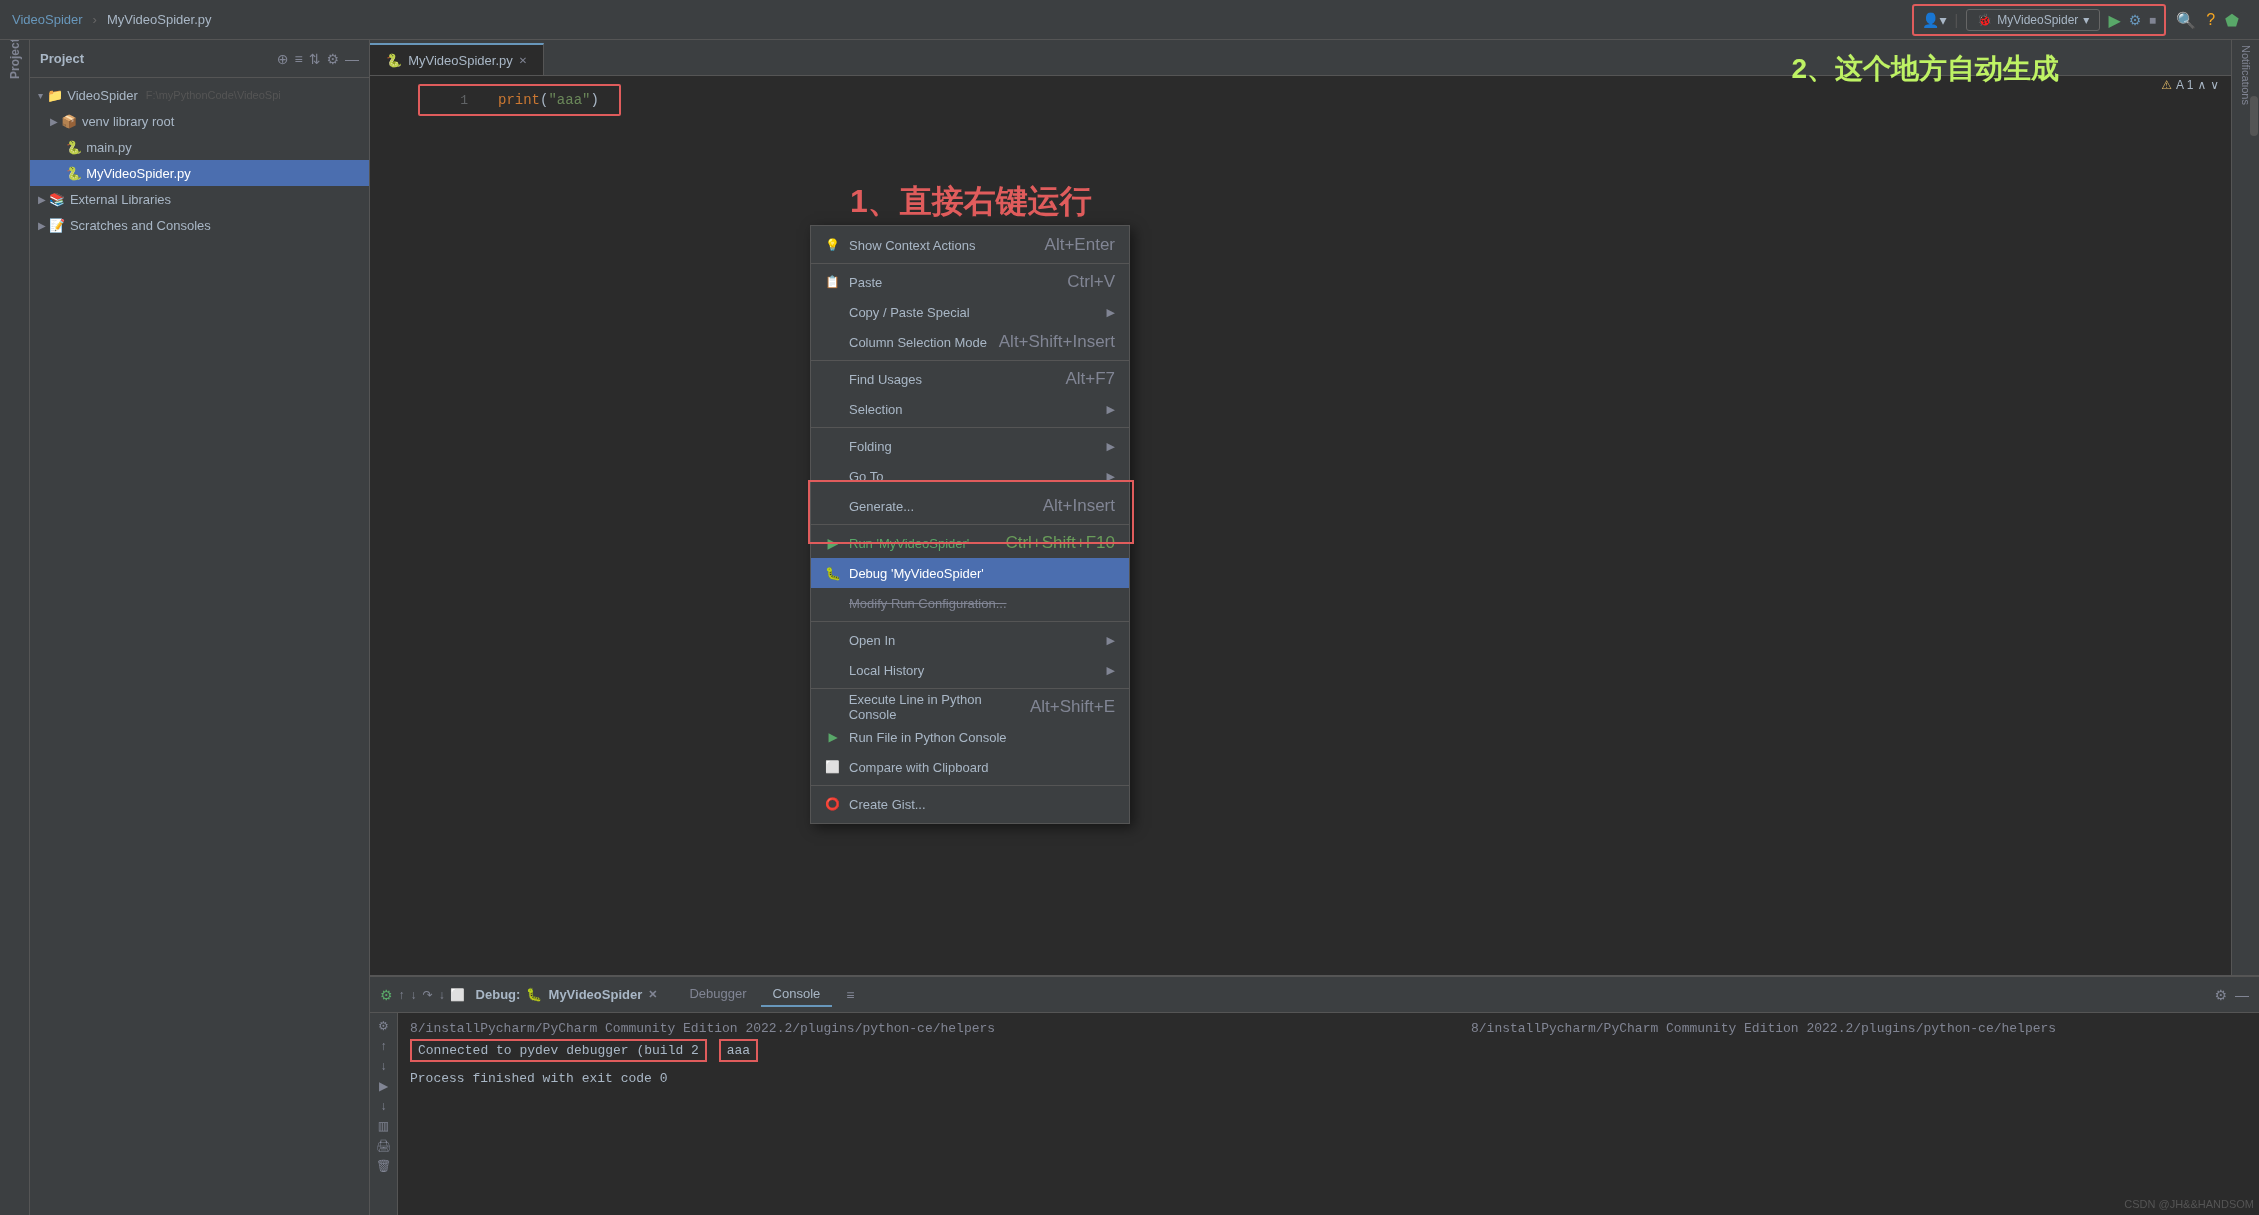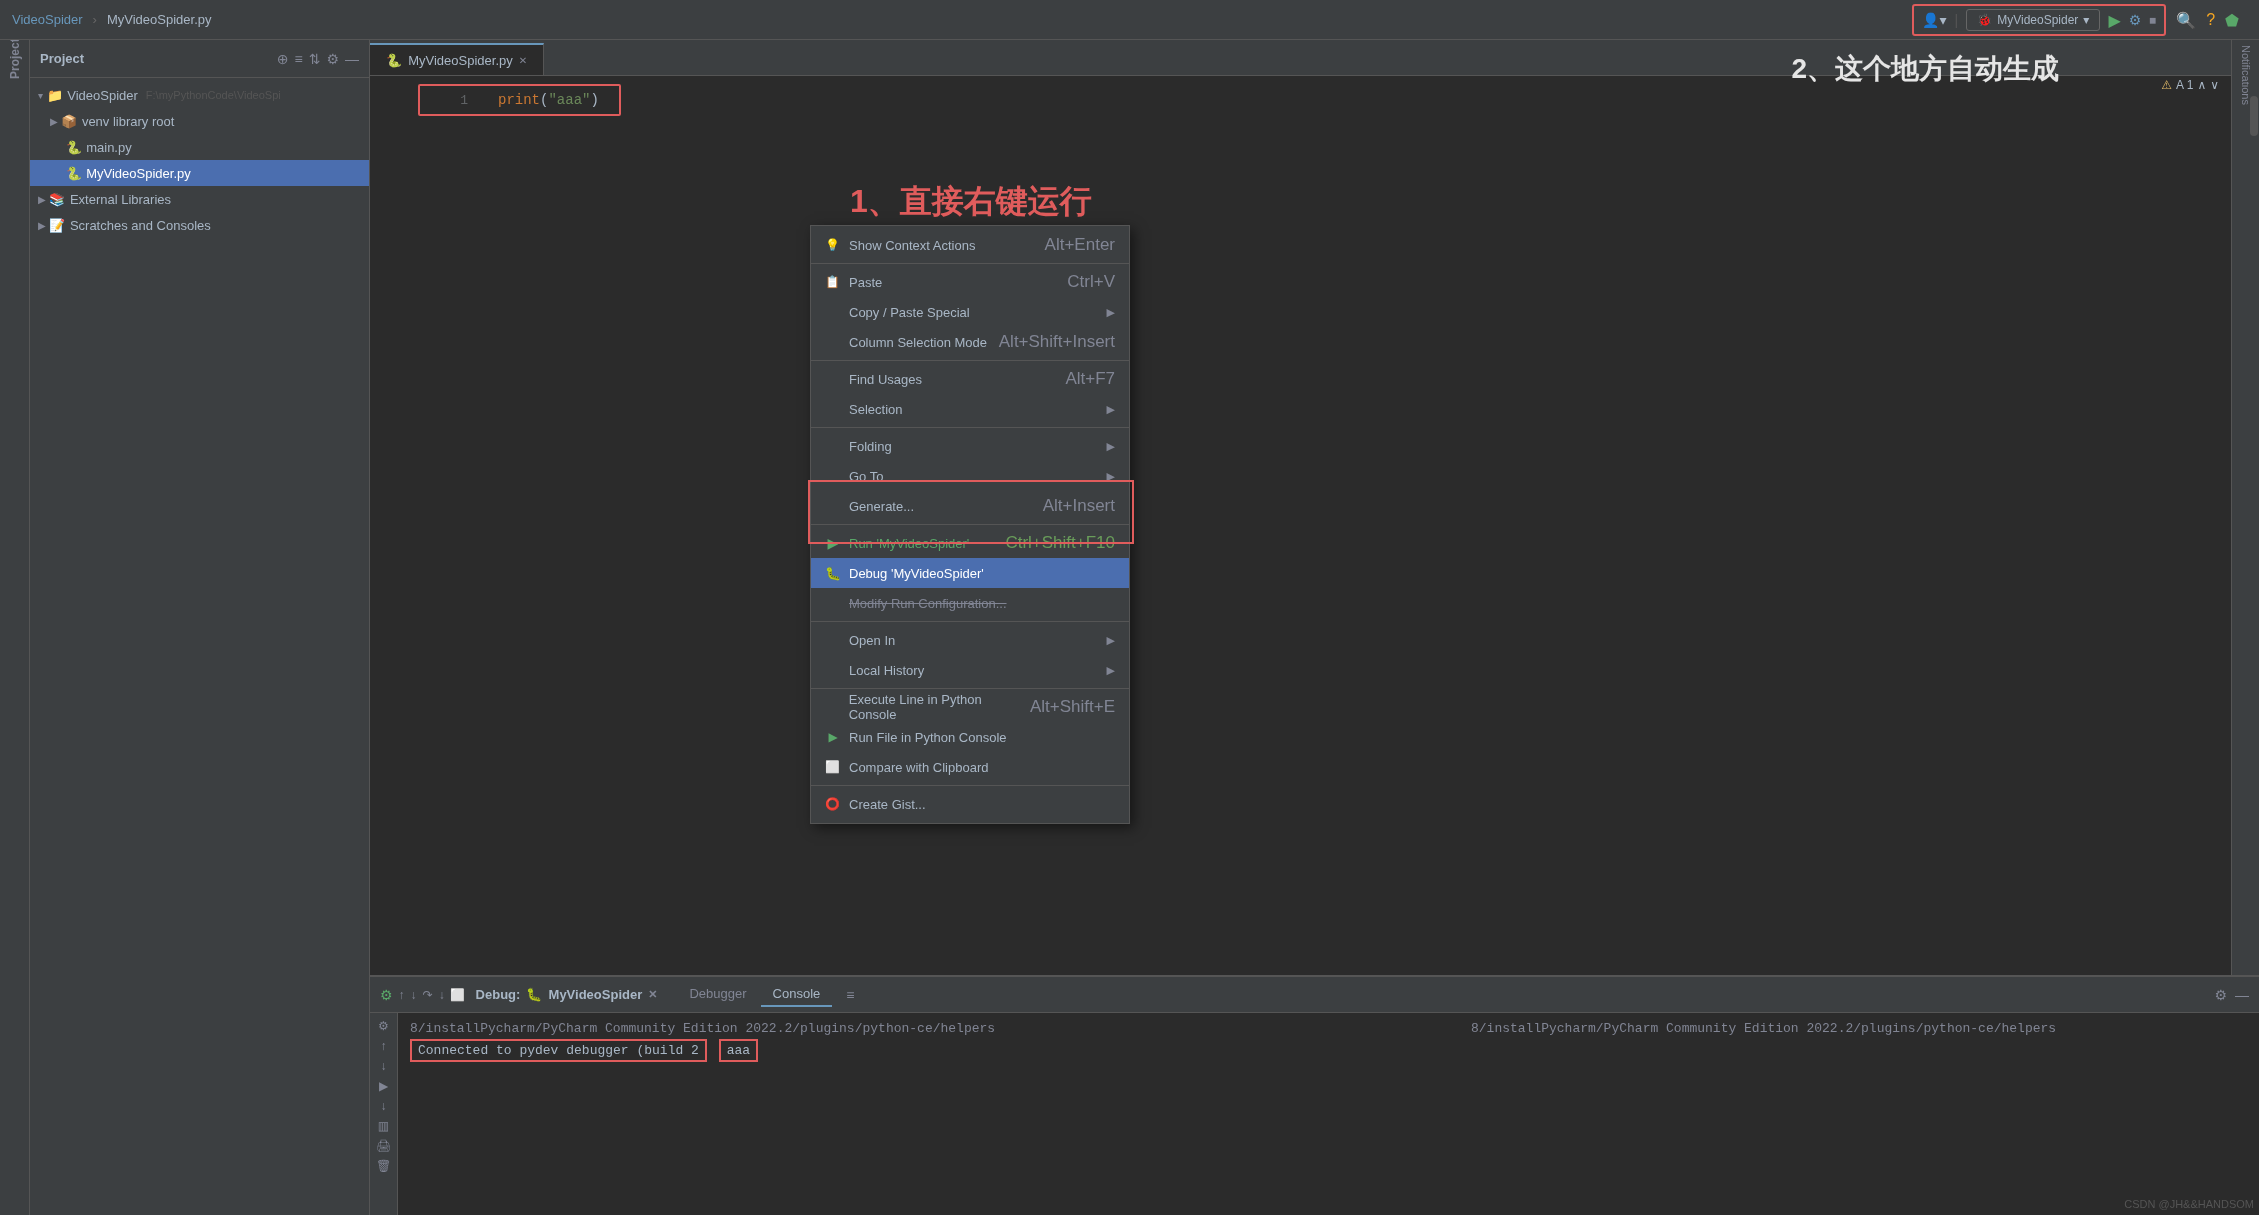--- a/index.html
+++ b/index.html
@@ -208,21 +208,21 @@
       left: 480px;
       color: #e05c5c;
       font-size: 32px;
       font-weight: bold;
       z-index: 20;
     }
     .annotation-2 {
       position: absolute;
       top: 50px;
       right: 200px;
-      color: #e5e5e5;
+      color: #bef264;
       font-size: 28px;
       font-weight: bold;
       z-index: 20;
     }
 
     
     .right-sidebar {
       width: 28px;
       background: #3c3f41;
       border-left: 1px solid #555;
@@ -674,20 +674,21 @@
         </div>
         <div style="flex:1;padding:8px 12px;font-family:'Courier New',monospace;font-size:13px;overflow:hidden;">
           <div style="color:#818594;margin-bottom:3px;white-space:nowrap;">8/installPycharm/PyCharm Community Edition 2022.2/plugins/python-ce/helpers</div>
           
           <div style="display:inline-block;border:2px solid #e05c5c;padding:2px 6px;margin-bottom:3px;">
             <span style="color:#a9b7c6;">Connected to pydev debugger (build 2</span>
           </div>
           <div style="border:2px solid #e05c5c;display:inline-block;padding:2px 6px;margin-left:4px;margin-bottom:3px;">
             <span style="color:#a9b7c6;">aaa</span>
           </div>
+          <div style="color:#a9b7c6;margin-top:6px;">Process finished with exit code 0</div>
         </div>
 
         <div style="flex:0 0 800px;padding:8px 12px;font-family:'Courier New',monospace;font-size:13px;color:#818594;overflow:hidden;">
           <div>8/installPycharm/PyCharm Community Edition 2022.2/plugins/python-ce/helpers</div>
         </div>
       </div>
     </div>
 
     <div class="right-sidebar" style="position:absolute;right:0;top:0;bottom:240px;">
       <div class="right-sidebar-icon">Notifications</div>

